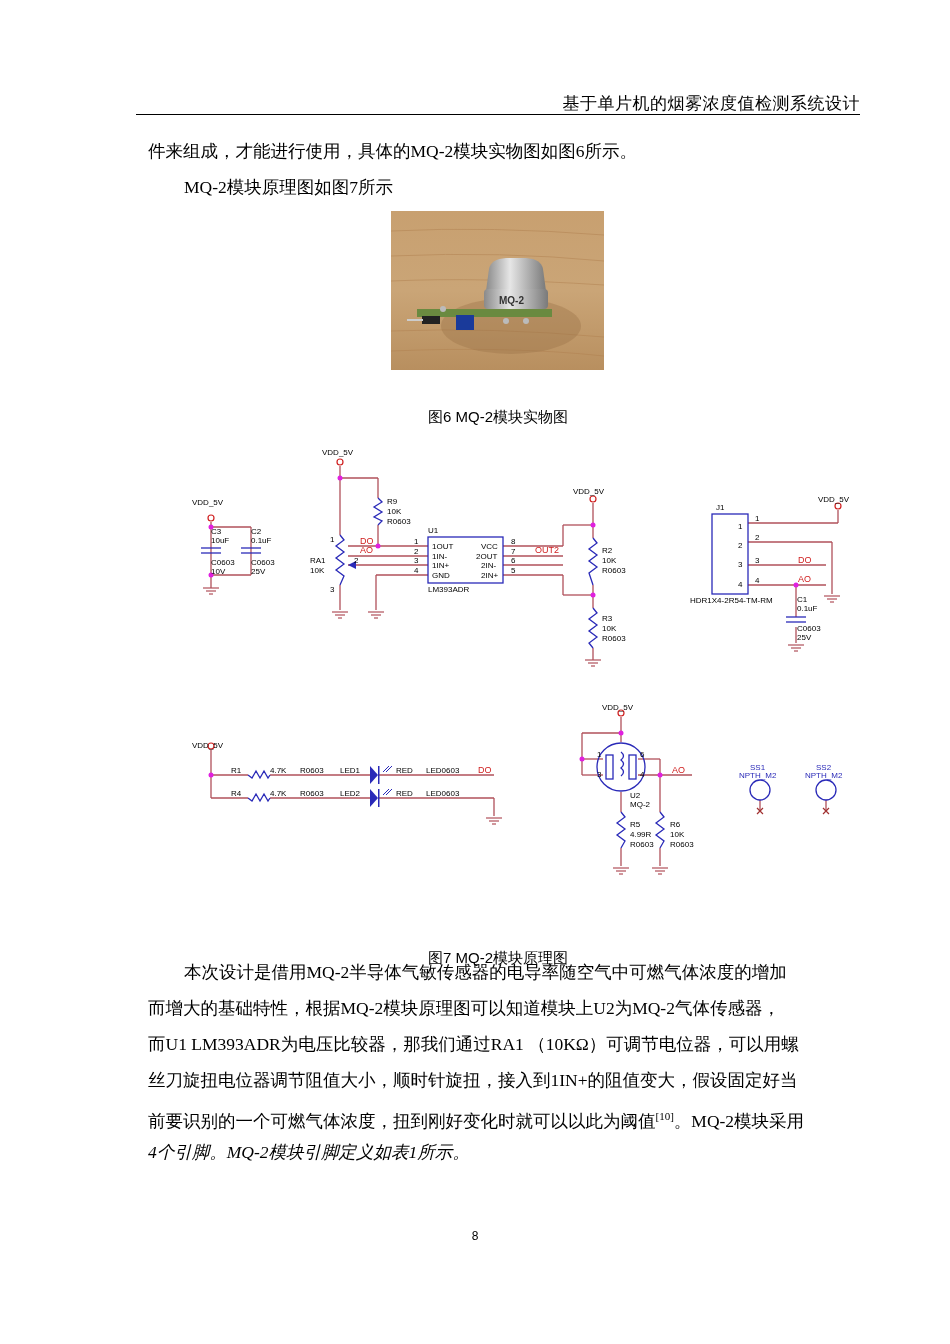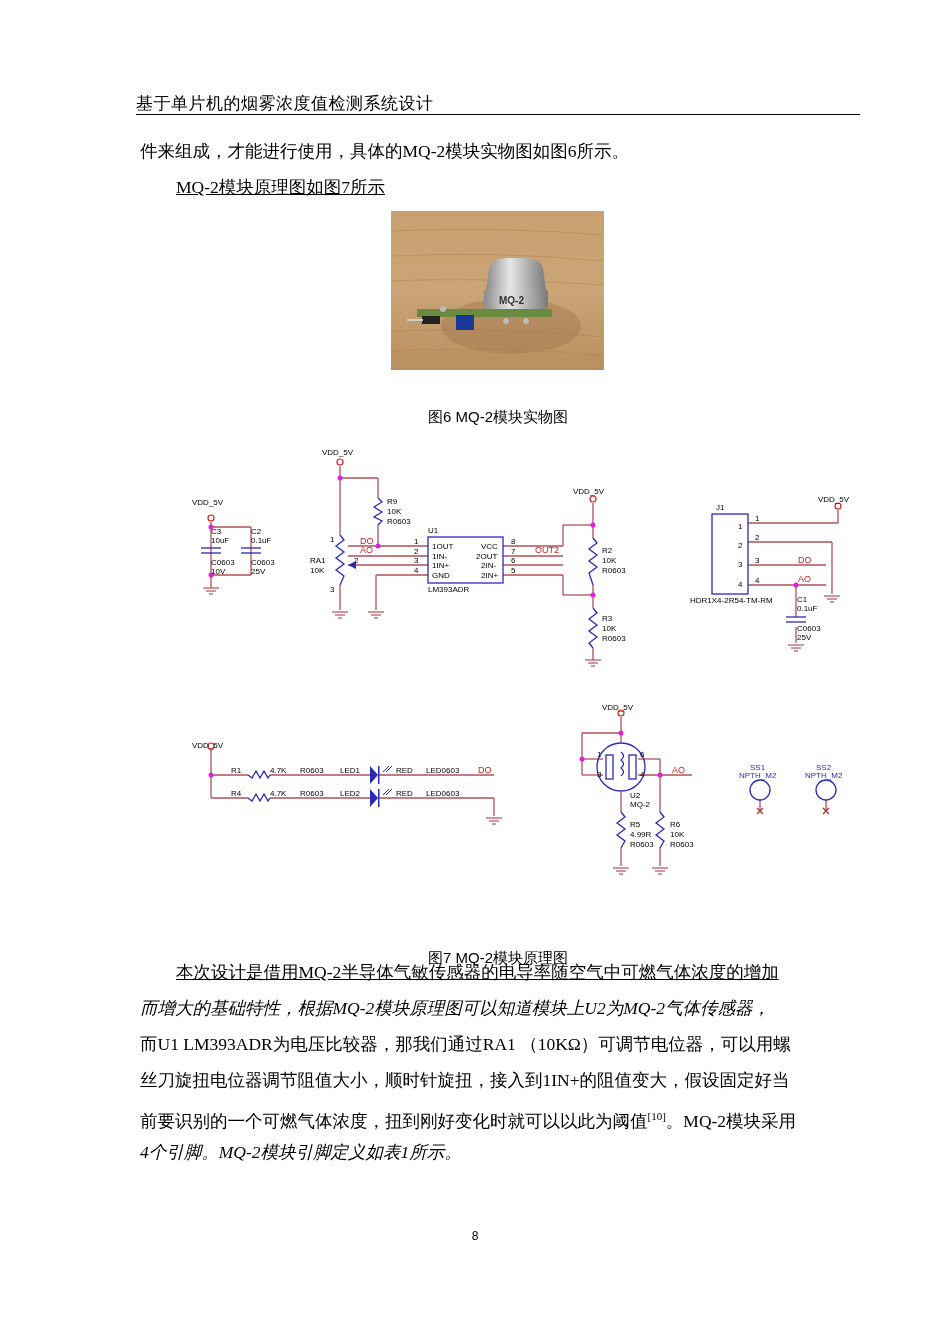--- a/index.html
+++ b/index.html
@@ -1,23 +1,23 @@
 <!DOCTYPE html>
 <html><head>
 <meta charset="utf-8">
 <style>
   html, body { margin: 0; padding: 0; background: #ffffff; }
   body { width: 950px; height: 1344px; position: relative; overflow: hidden;
          font-family: "Liberation Serif", "DejaVu Serif", serif; color: #000; }
-  .header { position: absolute; left: 136px; top: 92px; width: 724px; text-align: left;
+  .header { position: absolute; left: 136px; top: 92px; width: 724px; text-align: right;
             font-size: 17px; letter-spacing: 0.5px; }
   .header-rule { position: absolute; left: 136px; top: 114px; width: 724px; height: 0;
                  border-top: 1.5px solid #000; }
-  .para { position: absolute; left: 140px; width: 724px; font-size: 17.5px; line-height: 36px; }
-  .p-indent { text-indent: 36px; text-decoration: underline; }
+  .para { position: absolute; left: 148px; width: 724px; font-size: 17.5px; line-height: 36px; }
+  .p-indent { text-indent: 36px; }
   .caption { position: absolute; left: 136px; width: 724px; text-align: center;
              font-family: Liberation Sans, sans-serif; font-size: 15px; }
   .photo { position: absolute; left: 391px; top: 211px; width: 213px; height: 159px; overflow: hidden; }
   .schem { position: absolute; left: 180px; top: 440px; width: 690px; height: 460px; }
   .schem text { font-family: "Liberation Sans", "DejaVu Sans", sans-serif; }
   .pagenum { position: absolute; left: 0; width: 950px; top: 1229px; text-align: center;
              font-family: "Liberation Sans", "DejaVu Sans", sans-serif; font-size: 12px; }
   sup { font-size: 11px; }
 </style>
 </head>
@@ -365,19 +365,19 @@
     <text x="798" y="563">DO</text>
     <text x="798" y="582">AO</text>
     <text x="478" y="773">DO</text>
     <text x="672" y="773">AO</text>
   </g>
 </svg>
 </div>
 <div class="caption" style="top:933px;margin-top:16px;">图7  MQ-2模块原理图</div>
 
 <div class="para p-indent" style="top:954px;">本次设计是借用MQ-2半导体气敏传感器的电导率随空气中可燃气体浓度的增加</div>
-<div class="para" style="top:990px;font-style:italic;">而增大的基础特性，根据MQ-2模块原理图可以知道模块上U2为MQ-2气体传感器，</div>
+<div class="para" style="top:990px;">而增大的基础特性，根据MQ-2模块原理图可以知道模块上U2为MQ-2气体传感器，</div>
 <div class="para" style="top:1026px;">而U1 LM393ADR为电压比较器，那我们通过RA1 （10KΩ）可调节电位器，可以用螺</div>
 <div class="para" style="top:1062px;">丝刀旋扭电位器调节阻值大小，顺时针旋扭，接入到1IN+的阻值变大，假设固定好当</div>
 <div class="para" style="top:1098px;"><span>前要识别的一个可燃气体浓度，扭到刚好变化时就可以以此为阈值</span><sup>[10]</sup><span>。MQ-2模块采用</span></div>
 <div class="para" style="top:1134px;font-style:italic;">4个引脚。MQ-2模块引脚定义如表1所示。</div>
 
 <div class="pagenum">8</div>
 
 </body></html>

